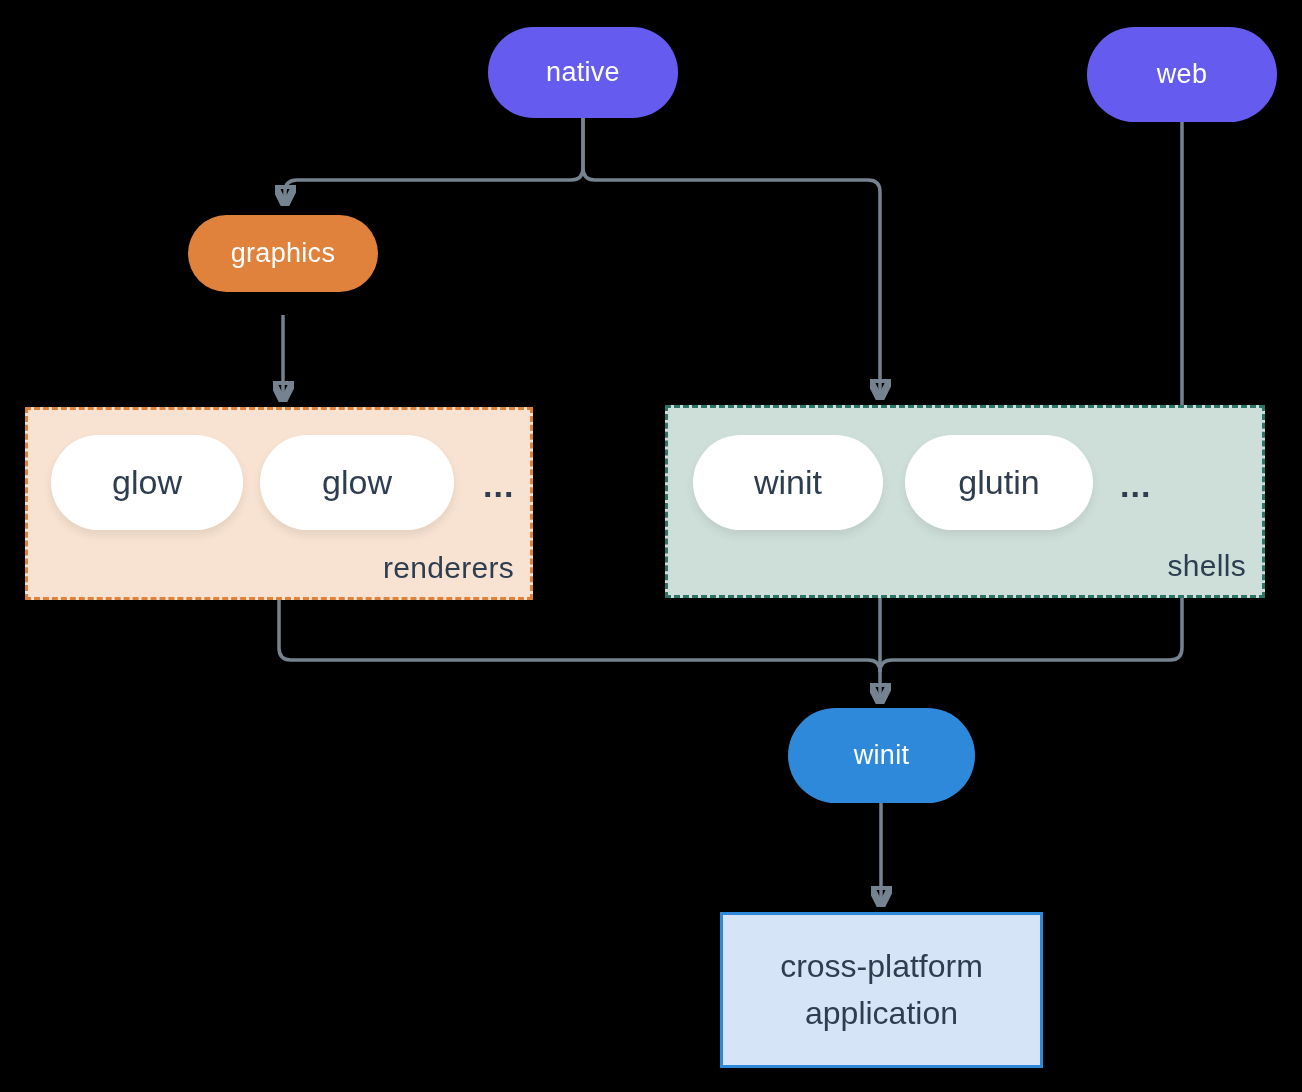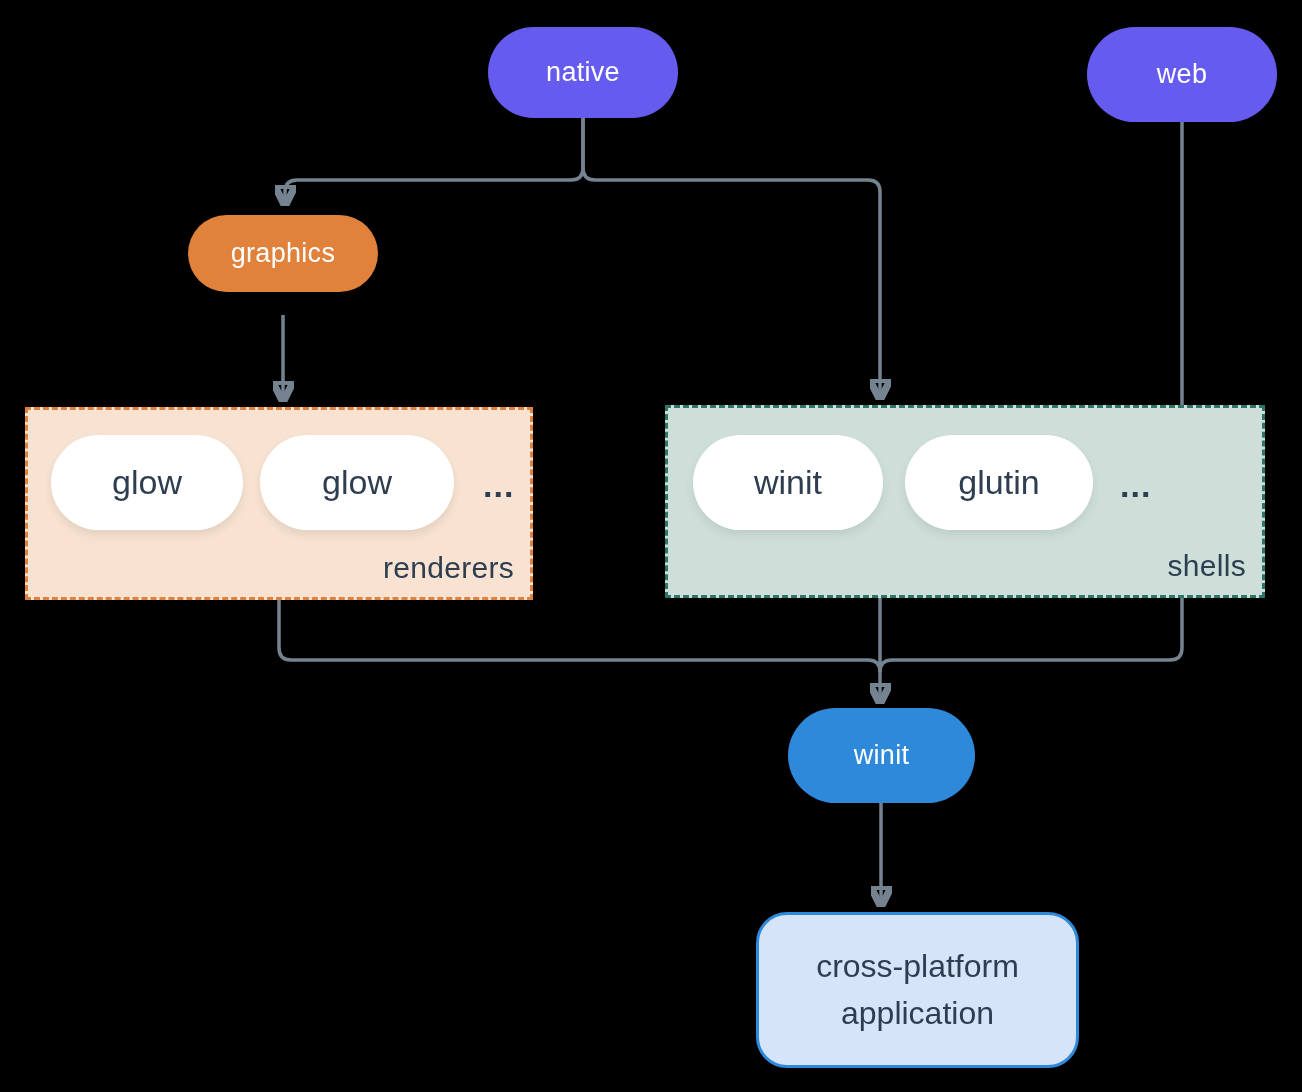--- a/index.html
+++ b/index.html
@@ -101,21 +101,21 @@
   #group-shells    { left: 628px; top: 405px; width: 600px; height: 193px; margin-left: 37px; }
 
   #pill-wgpu   { left: 23px;  top: 25px; width: 192px; height: 95px; }
   #pill-glow   { left: 232px; top: 25px; width: 194px; height: 95px; }
   #ellipsis-renderers { left: 455px; top: 56px; }
 
   #pill-winit  { left: 25px;  top: 27px; width: 190px; height: 95px; }
   #pill-glutin { left: 237px; top: 27px; width: 188px; height: 95px; }
   #ellipsis-shells { left: 452px; top: 58px; }
 
-  #node-app { left: 756px; top: 912px; width: 323px; height: 156px; border-radius: 31px; }
+  #node-app { left: 720px; top: 912px; width: 323px; height: 156px; }
 </style>
 </head>
 <body>
 
 <div id="canvas">
 
   <svg id="edges" viewBox="0 0 1302 1092">
     <defs>
       <marker id="arrow" viewBox="0 0 10 10" refX="7" refY="5" markerWidth="6" markerHeight="6" orient="auto-start-reverse">
         <path d="M0,0 L10,5 L0,10 Z" fill="#75828F" stroke="none"></path>

